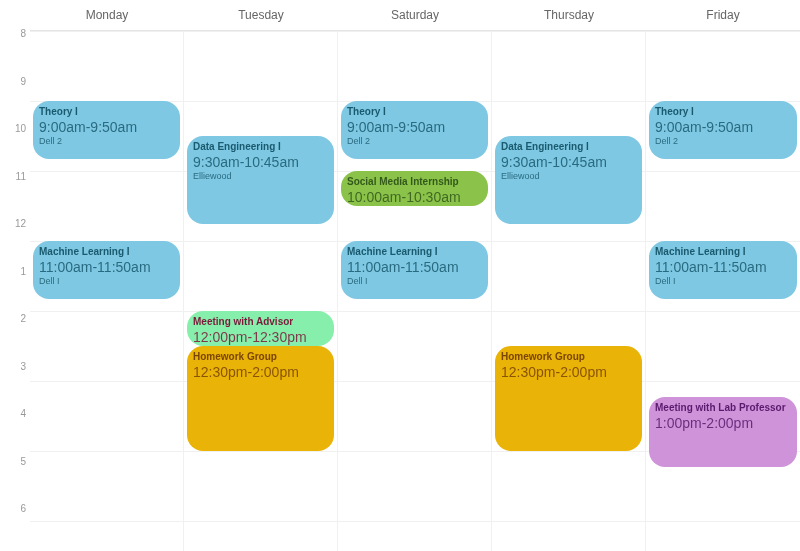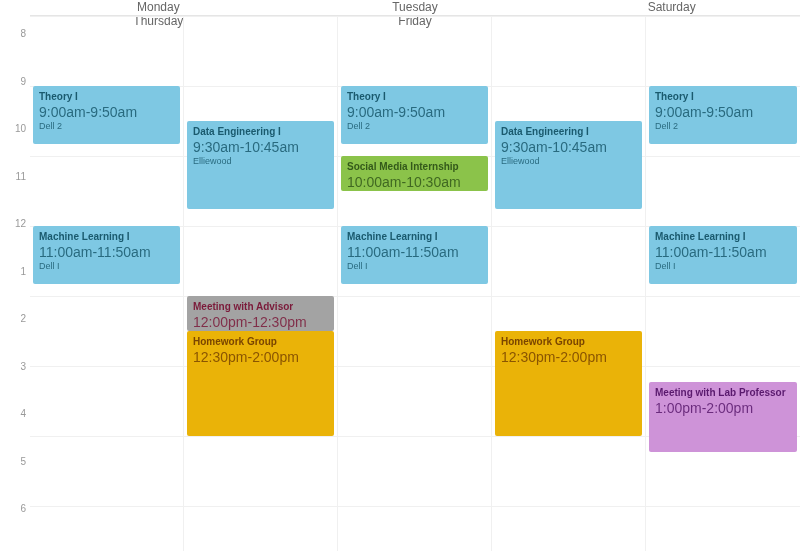--- a/index.html
+++ b/index.html
@@ -31,22 +31,22 @@
     }
     
     .grid-area {
       flex: 1;
       display: flex;
       flex-direction: column;
     }
     
     .day-headers {
       display: grid;
-      grid-template-columns: repeat(3, 1fr);
-      height: 16px;
+      grid-template-columns: repeat(5, 1fr);
+      height: 31px;
       border-bottom: 1px solid #e5e5e5;
     }
     
     .day-header {
       text-align: center;
       font-size: 12px;
       color: #666;
       display: flex;
       align-items: center;
       justify-content: center;
@@ -66,21 +66,21 @@
       border-right: 1px solid #f0f0f0;
     }
     
     .day-column:last-child { border-right: none; }
     
     
     .event {
       position: absolute;
       left: 3px;
       right: 3px;
-      border-radius: 2px;
+      border-radius: 16px;
       padding: 4px 6px;
       font-size: 9.5px;
       line-height: 1.3;
       z-index: 1;
     }
     
     .event-title {
       font-weight: 600;
       font-size: 10px;
     }
@@ -99,21 +99,21 @@
       background: #7ec8e3;
       color: #1a5a6e;
     }
     
     .event-green {
       background: #8bc34a;
       color: #33591a;
     }
     
     .event-pink {
-      background: #a3a3a3;
+      background: #86efac;
       color: #7b1a3a;
     }
     
     .event-orange {
       background: #eab308;
       color: #7a4500;
     }
     
     .event-purple {
       background: #ce93d8;

